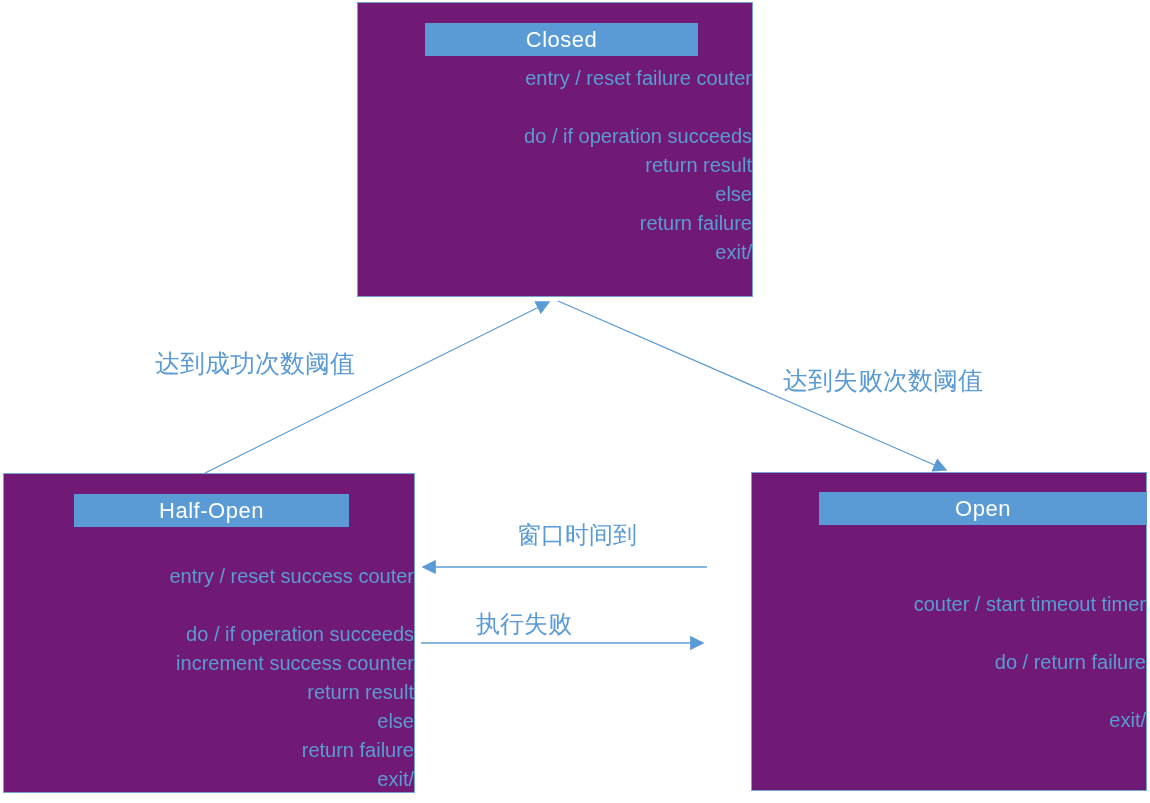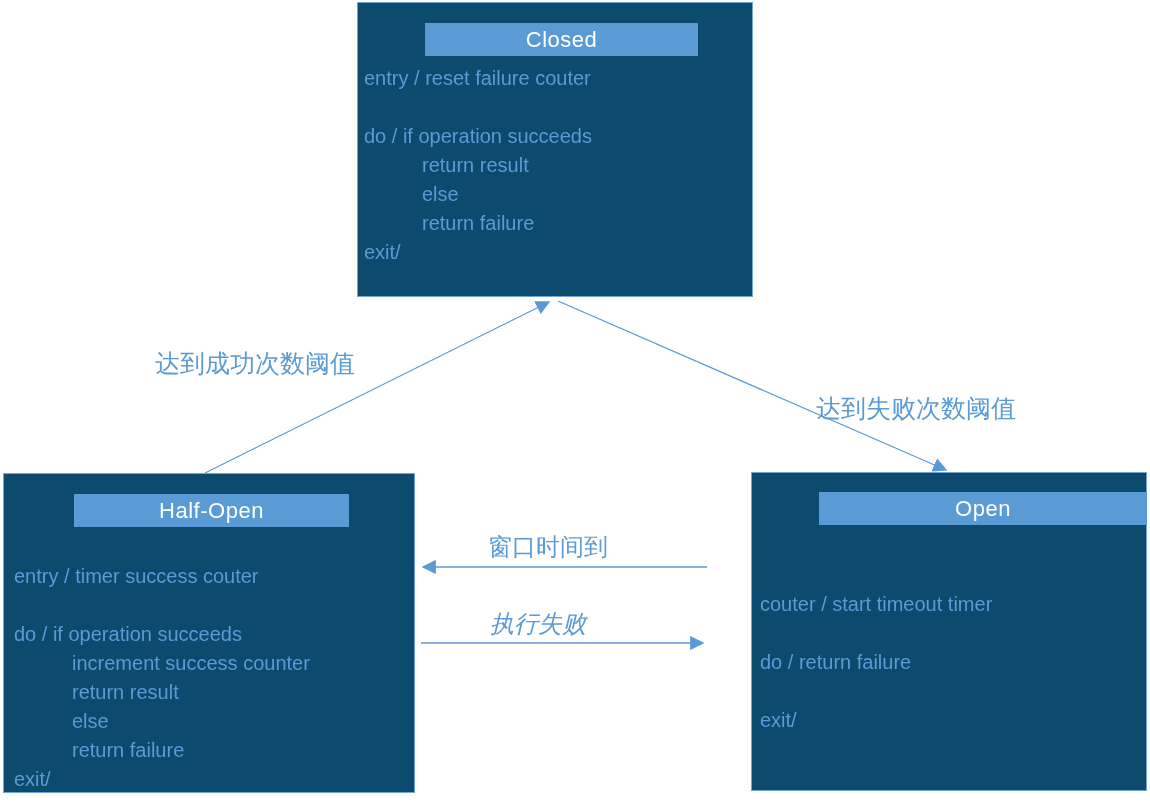--- a/index.html
+++ b/index.html
@@ -12,21 +12,21 @@
   #canvas {
     position: relative;
     width: 1150px;
     height: 803px;
     background: #ffffff;
     font-family: "Liberation Sans", sans-serif;
     overflow: hidden;
   }
   .state-box {
     position: absolute;
-    background: #0c4a6e;
+    background: #701a75;
     border: 1px solid var(--box-border);
   }
   .state-header {
     position: absolute;
     background: var(--accent);
     color: var(--header-text);
     text-align: center;
     font-size: 22px;
     height: 33px;
     line-height: 33px;
@@ -36,20 +36,21 @@
     position: absolute;
     left: 0;
     right: 0;
     color: var(--accent);
     font-size: 20px;
   }
   .line {
     height: 29px;
     line-height: 29px;
     white-space: pre;
+    text-align: right;
   }
   .indent { padding-left: 58px; }
   .transition-label {
     position: absolute;
     color: var(--accent);
     font-size: 25px;
     white-space: nowrap;
   }
   .transition-label.small { font-size: 24px; }
   #arrow-layer {
@@ -91,21 +92,21 @@
       <div class="line indent">return result</div>
       <div class="line indent">else</div>
       <div class="line indent">return failure</div>
       <div class="line">exit/</div>
     </div>
   </div>
 
   <div class="state-box" style="left:3px; top:473px; width:412px; height:320px;">
     <div class="state-header" style="left:70px; top:20px; width:275px;">Half-Open</div>
     <div class="state-body" style="top:88px; padding-left:10px;">
-      <div class="line">entry / timer success couter</div>
+      <div class="line">entry / reset success couter</div>
       <div class="line"></div>
       <div class="line">do / if operation succeeds</div>
       <div class="line indent">increment success counter</div>
       <div class="line indent">return result</div>
       <div class="line indent">else</div>
       <div class="line indent">return failure</div>
       <div class="line">exit/</div>
     </div>
   </div>
 
@@ -114,17 +115,17 @@
     <div class="state-body" style="top:117px; padding-left:8px;">
       <div class="line">couter / start timeout timer</div>
       <div class="line"></div>
       <div class="line">do / return failure</div>
       <div class="line"></div>
       <div class="line">exit/</div>
     </div>
   </div>
 
   <div class="transition-label" style="left:155px; top:347px;">达到成功次数阈值</div>
-  <div class="transition-label" style="left:816px; top:364px;margin-top:28px;">达到失败次数阈值</div>
-  <div class="transition-label small" style="left:488px; top:519px;margin-top:12px;">窗口时间到</div>
-  <div class="transition-label small" style="left:490px; top:608px;font-style:italic;">执行失败</div>
+  <div class="transition-label" style="left:783px; top:364px;">达到失败次数阈值</div>
+  <div class="transition-label small" style="left:517px; top:519px;">窗口时间到</div>
+  <div class="transition-label small" style="left:476px; top:608px;">执行失败</div>
 
 </div>
 
 </body></html>

